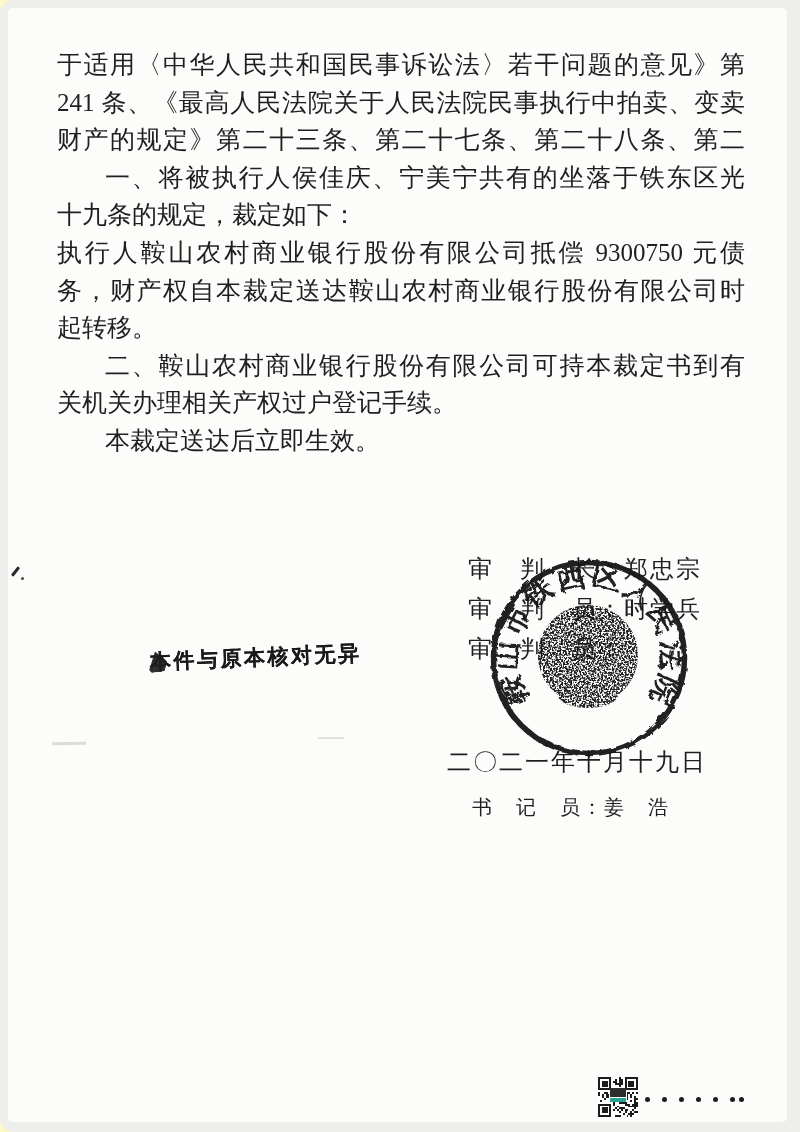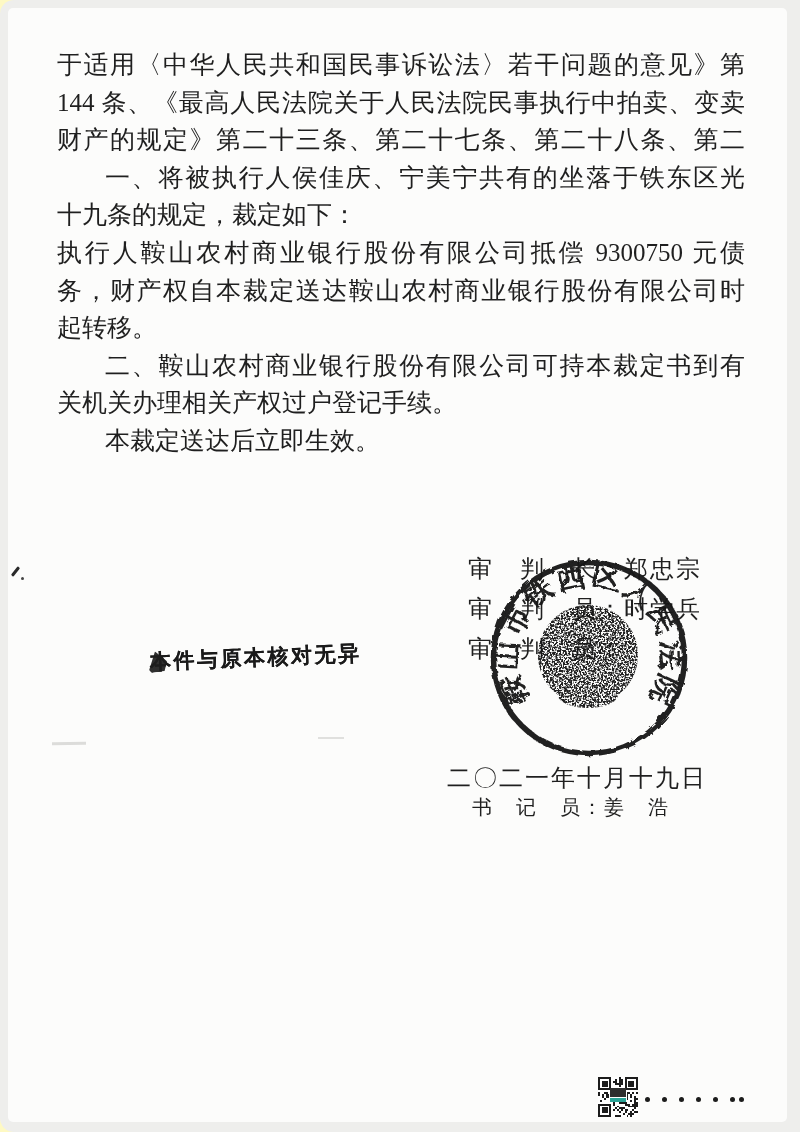--- a/index.html
+++ b/index.html
@@ -9,21 +9,21 @@
   .paper{position:absolute;left:8px;top:8px;width:779px;height:1114px;
          background:#fcfcfb;border-radius:5px;}
   .body-text{position:absolute;left:57px;top:46px;width:688px;
              font-size:25px;line-height:37.6px;color:#1f1f1f;}
   .line{text-align:justify;}
   .line.fill{text-align-last:justify;}
   .line.indent{text-indent:48px;}
   .sig{position:absolute;left:468px;top:549px;font-size:24px;line-height:40px;
        letter-spacing:2px;color:#1f1f1f;white-space:nowrap;}
   .dateline{position:absolute;left:447px;top:746px;font-size:24px;
-            letter-spacing:2px;color:#1f1f1f;white-space:nowrap;margin-top:16px;}
+            letter-spacing:2px;color:#1f1f1f;white-space:nowrap;}
   .clerkline{position:absolute;left:472px;top:794px;font-size:20px;
              letter-spacing:2px;color:#1f1f1f;white-space:nowrap;}
   .verify{position:absolute;left:150px;top:648px;font-size:21px;font-weight:700;
           letter-spacing:2.5px;color:#1a1a1a;transform:rotate(-2.4deg);
           transform-origin:left center;white-space:nowrap;text-shadow:0 0 .5px #222;}
   .verify-blot{position:absolute;left:148px;top:651px;width:21px;height:21px;
           background:#1d1d1d;opacity:.92;transform:rotate(-8deg);
           clip-path:polygon(0% 85%,40% 0%,90% 55%,72% 100%,12% 100%);}
   .seal{position:absolute;left:478px;top:547px;width:220px;height:220px;opacity:.95;}
   .qr{position:absolute;left:598px;top:1077px;width:40px;height:40px;}
@@ -39,21 +39,21 @@
 </style>
 </head>
 <body>
 
 <div class="page">
   <div class="backdrop"></div>
   <div class="paper"></div>
 
   <div class="body-text">
     <div class="line fill">于适用〈中华人民共和国民事诉讼法〉若干问题的意见》第</div>
-    <div class="line fill">144 条、《最高人民法院关于人民法院民事执行中拍卖、变卖</div>
+    <div class="line fill">241 条、《最高人民法院关于人民法院民事执行中拍卖、变卖</div>
     <div class="line fill">财产的规定》第二十三条、第二十七条、第二十八条、第二</div>
     <div class="line fill indent">一、将被执行人侯佳庆、宁美宁共有的坐落于铁东区光</div>
     <div class="line">十九条的规定，裁定如下：</div>
     <div class="line fill">执行人鞍山农村商业银行股份有限公司抵偿 9300750 元债</div>
     <div class="line fill">务，财产权自本裁定送达鞍山农村商业银行股份有限公司时</div>
     <div class="line">起转移。</div>
     <div class="line fill indent">二、鞍山农村商业银行股份有限公司可持本裁定书到有</div>
     <div class="line">关机关办理相关产权过户登记手续。</div>
     <div class="line indent">本裁定送达后立即生效。</div>
   </div>

